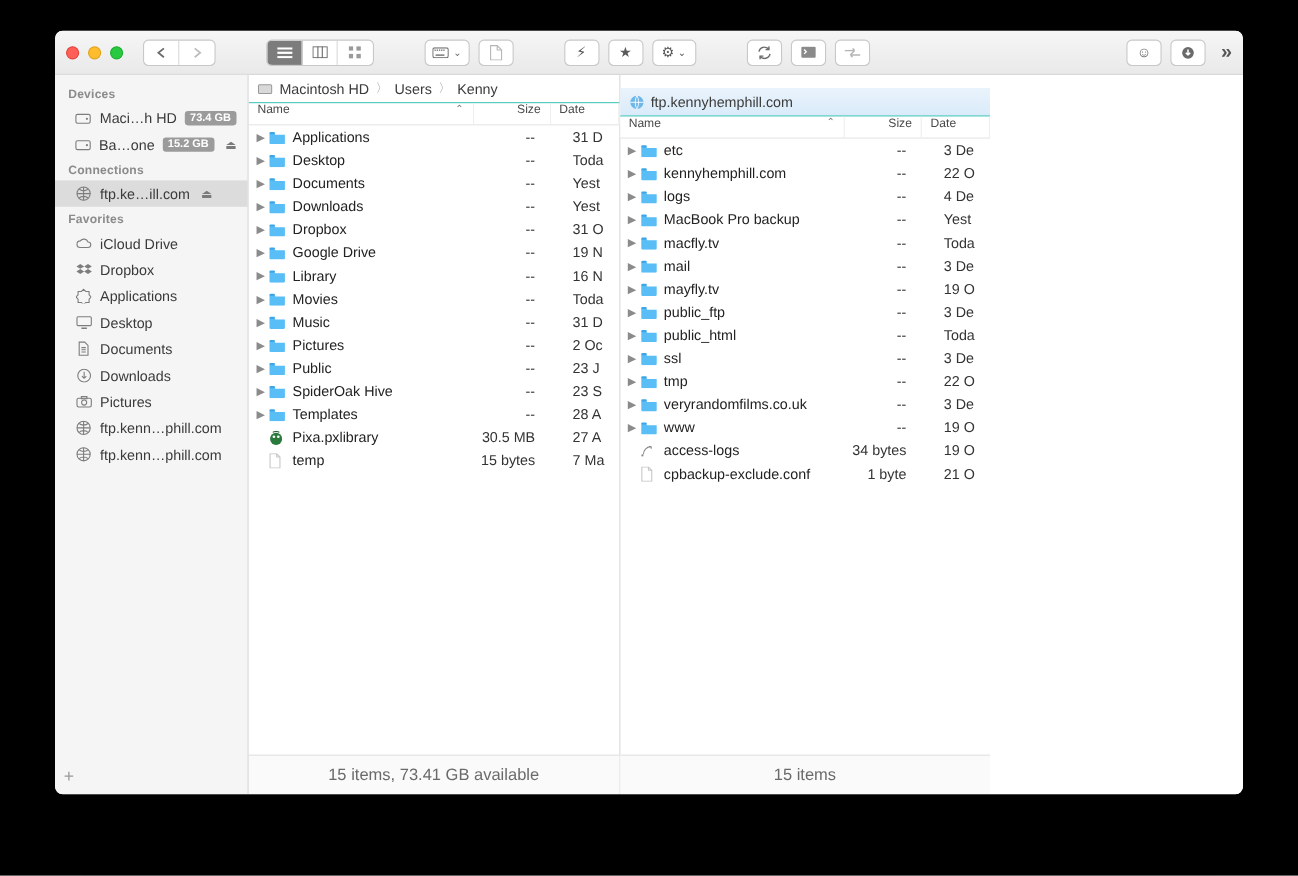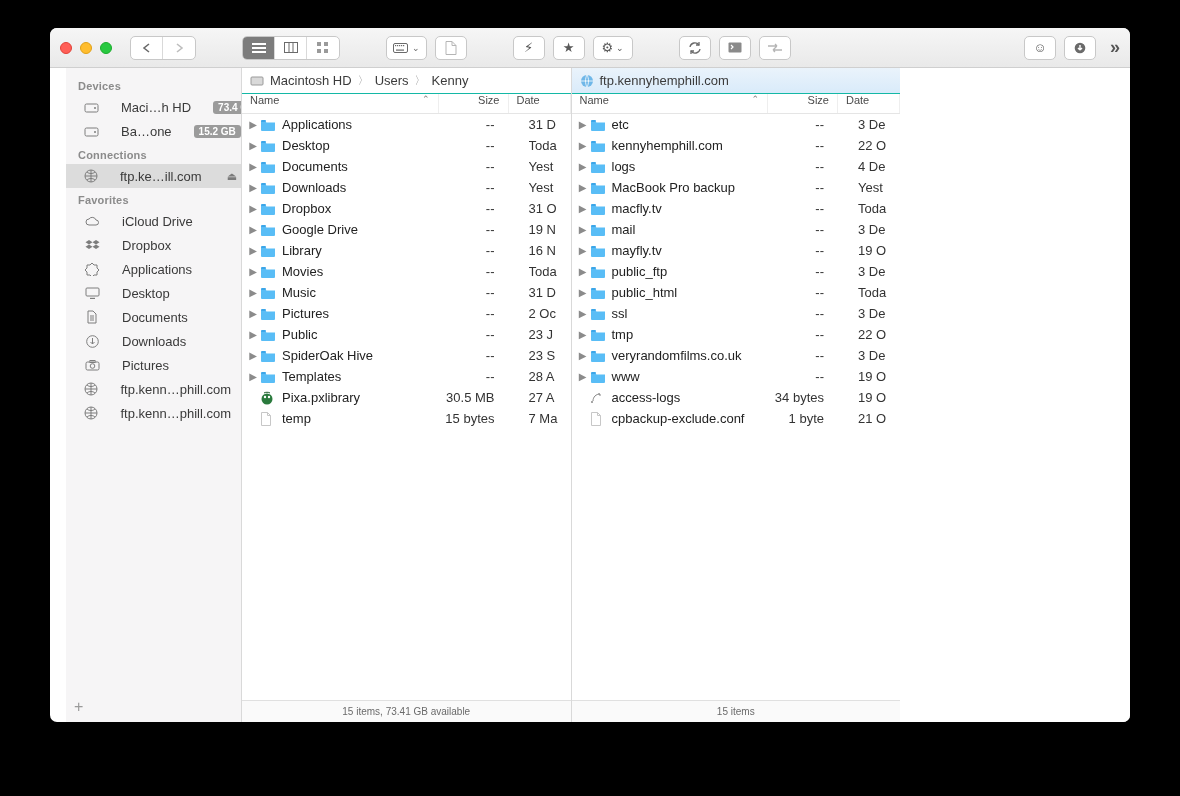--- a/index.html
+++ b/index.html
@@ -31,53 +31,53 @@
   .grp{display:flex;gap:8px;}
   .overflow{font-size:18px;color:#565656;font-weight:bold;margin-left:6px;}
 
   
   .body { flex:1; display:flex; min-height:0; }
 
   
   .sidebar {
     width:176px; background:#f6f5f6; border-right:1px solid #d9d9d9;
     display:flex; flex-direction:column; font-size:13px; color:#3a3a3a;
-    padding-top:6px; position:relative;margin-left:16px;
+    padding-top:6px; position:relative;
   }
   .sb-head { color:#8b8b8b; font-size:11px; font-weight:600; padding:6px 12px 3px; letter-spacing:.2px;}
-  .sb-item { display:flex; align-items:center; gap:22px; padding:3px 10px 3px 18px; height:24px; white-space:nowrap; overflow:hidden;}
+  .sb-item { display:flex; align-items:center; gap:7px; padding:3px 10px 3px 18px; height:24px; white-space:nowrap; overflow:hidden;}
   .sb-item.selected{background:#dcdcdc;}
   .badge { background:#9b9b9b; color:#fff; font-size:10px; font-weight:700; padding:1px 5px; border-radius:3px; margin-left:auto;}
   .eject{color:#7a7a7a;margin-left:3px;font-size:11px;}
   .sb-icon{width:16px;height:16px;display:flex;align-items:center;justify-content:center;color:#7d7d7d;font-size:13px;}
   .sb-add{position:absolute;left:8px;bottom:6px;color:#9a9a9a;font-size:16px;}
 
   
   .pane { flex:1; display:flex; flex-direction:column; border-right:1px solid #d9d9d9; min-width:0; }
   .pane:last-of-type{border-right:0;}
   .emptyPane{width:230px;background:#fff;}
   .crumbs { height:26px; display:flex; align-items:center; gap:6px; padding:0 8px;
     font-size:13px; color:#3b3b3b; border-bottom:1px solid #14b8a6; white-space:nowrap; overflow:hidden;}
-  .crumbs.sel{background:linear-gradient(#eaf3fb,#d9ebfa);}
+  .crumbs.sel{background:linear-gradient(#eaf3fb,#d9ebfa);margin-top:12px;}
   .crumb-sep{color:#9a9a9a;font-size:11px;}
   .colhead { height:20px; display:flex; align-items:center; font-size:11px; color:#4a4a4a;
     border-bottom:1px solid #e5e5e5; background:#fff;}
   .colhead > div{padding:0 8px; border-right:1px solid #eee; display:flex; align-items:flex-start; height:100%;}
   .ch-name{flex:1;}
   .ch-size{width:70px;justify-content:flex-end;}
   .ch-date{width:62px; border-right:0;}
   .sort-caret{margin-left:auto;color:#7b7b7b;font-size:9px;}
   .list{flex:1;overflow:hidden;font-size:13px;}
   .row{display:flex;align-items:center;height:21px;padding-left:4px;}
   .disc{width:14px;color:#8b8b8b;font-size:10px;text-align:center;}
   .ficon{width:18px;text-align:center;}
   .fname{flex:1;padding-left:4px;color:#222;white-space:nowrap;overflow:hidden;text-overflow:ellipsis;}
   .fsize{width:70px;text-align:right;color:#333;padding-right:6px;white-space:nowrap;}
   .fdate{width:42px;color:#333;white-space:nowrap;overflow:hidden;margin-left:28px;}
-  .status{height:22px;border-top:1px solid #e0e0e0;background:#fafafa;display:flex;align-items:center;justify-content:center;font-size:10px;color:#6a6a6a;}
+  .status{height:36px;border-top:1px solid #e0e0e0;background:#fafafa;display:flex;align-items:center;justify-content:center;font-size:15px;color:#6a6a6a;}
 
   svg{display:block;}
 </style>
 </head>
 <body>
 
 <div class="window">
 
   <div class="titlebar">
     <div class="traffic">

